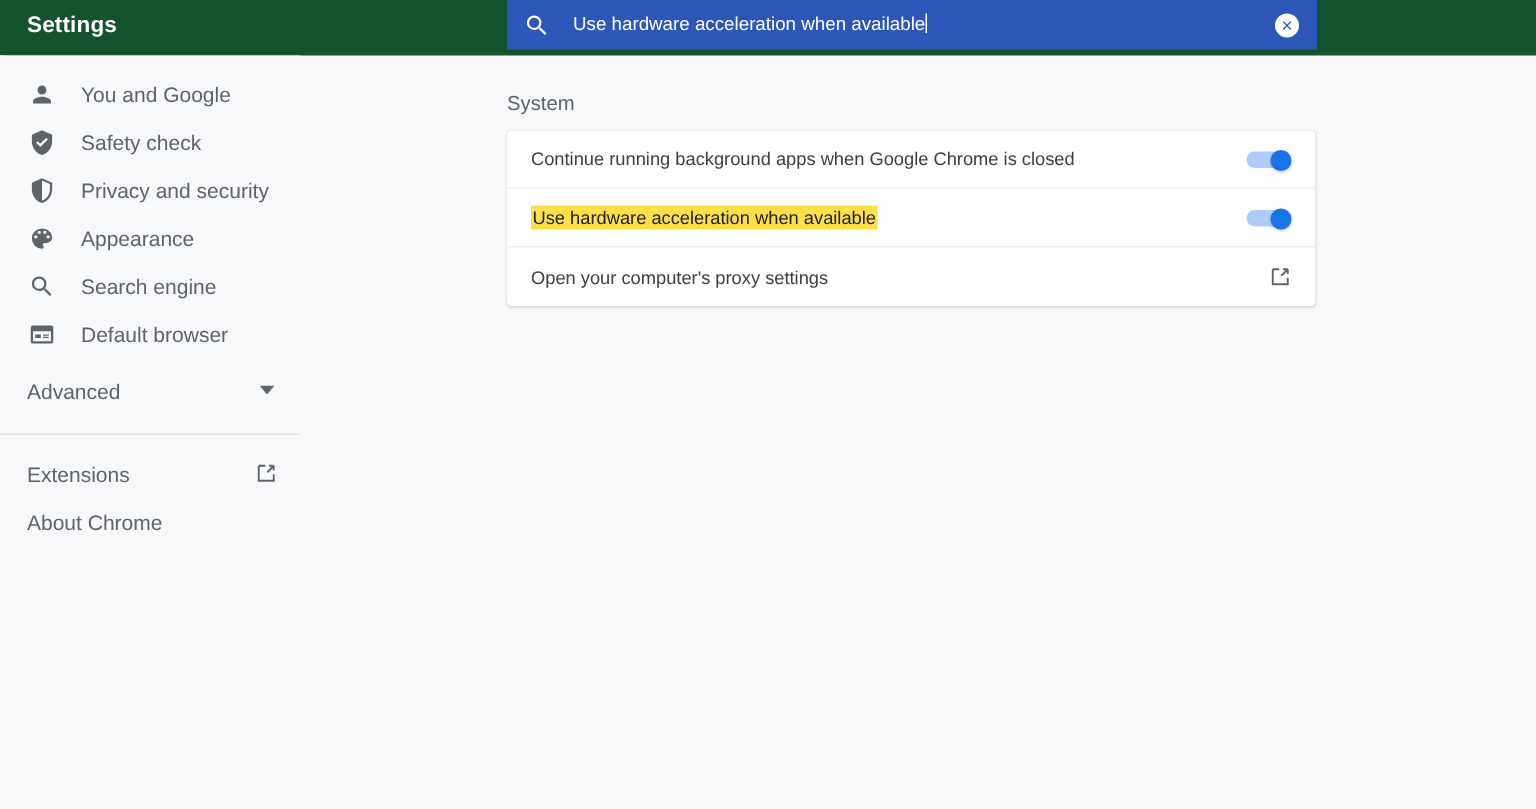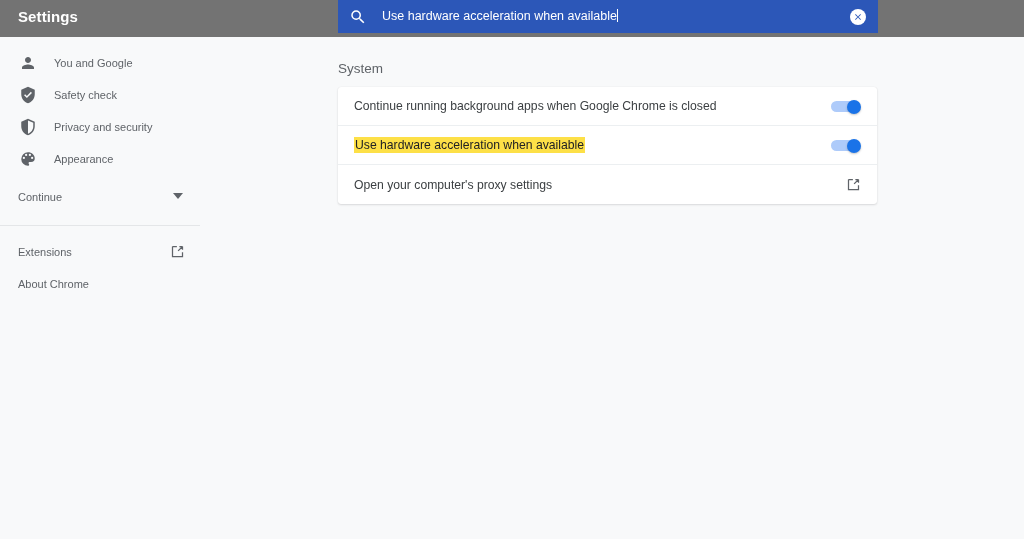--- a/index.html
+++ b/index.html
@@ -8,21 +8,21 @@
     background: #f8f9fa;
     font-family: "Liberation Sans", sans-serif;
     overflow: hidden;
   }
   .page { position: relative; width: 1024px; height: 539px; background: #f8f9fa; }
 
   
   .header {
     position: absolute; top: 0; left: 0;
     width: 1024px; height: 37px;
-    background: #737373;
+    background: #14532d;
     display: flex; align-items: center;
   }
   .header-title {
     position: absolute; left: 18px; top: 8px;
     color: #ffffff; font-size: 15px; font-weight: bold;
     letter-spacing: .1px;
   }
   .search-box {
     position: absolute; left: 338px; top: 0;
     width: 540px; height: 33px;
@@ -67,21 +67,21 @@
     display: flex; align-items: center;
     cursor: pointer;
   }
   .nav-icon {
     width: 20px; height: 20px; margin-left: 18px;
     display: flex; align-items: center; justify-content: center;
     flex: none; color: #5f6368;
   }
   .nav-icon svg { width: 18px; height: 18px; display: block; fill: #5f6368; }
   .nav-label {
-    margin-left: 16px; font-size: 11px; color: #5f6368;
+    margin-left: 16px; font-size: 14px; color: #5f6368;
     white-space: nowrap;
   }
   .nav-item.advanced { margin-top: 6px; }
   .nav-item.advanced .nav-label { margin-left: 18px; }
   .chevron {
     position: absolute; right: 17px; top: 12px;
     width: 10px; height: 6px;
   }
   .chevron svg { width: 10px; height: 6px; display: block; fill: #5f6368; }
   .divider {
@@ -207,25 +207,41 @@
 
     <div class="nav-item">
       <span class="nav-icon">
         <svg viewBox="0 0 24 24">
             <path d="M12 3a9 9 0 0 0 0 18c.83 0 1.5-.67 1.5-1.5 0-.39-.15-.74-.39-1.01-.23-.26-.38-.61-.38-.99 0-.83.67-1.5 1.5-1.5H16a5 5 0 0 0 5-5c0-4.42-4.03-8-9-8Zm-5.5 9a1.5 1.5 0 1 1 0-3 1.5 1.5 0 0 1 0 3Zm3-4a1.5 1.5 0 1 1 0-3 1.5 1.5 0 0 1 0 3Zm5 0a1.5 1.5 0 1 1 0-3 1.5 1.5 0 0 1 0 3Zm3 4a1.5 1.5 0 1 1 0-3 1.5 1.5 0 0 1 0 3Z"></path>
           </svg>
       </span>
       <span class="nav-label">Appearance</span>
     </div>
 
-
+    <div class="nav-item">
+      <span class="nav-icon">
+        <svg viewBox="0 0 24 24">
+            <path d="M15.5 14h-.79l-.28-.27A6.47 6.47 0 0 0 16 9.5 6.5 6.5 0 1 0 9.5 16c1.61 0 3.09-.59 4.23-1.57l.27.28v.79l5 4.99L20.49 19l-4.99-5Zm-6 0C7.01 14 5 11.99 5 9.5S7.01 5 9.5 5 14 7.01 14 9.5 11.99 14 9.5 14Z"></path>
+          </svg>
+      </span>
+      <span class="nav-label">Search engine</span>
+    </div>
+
+    <div class="nav-item">
+      <span class="nav-icon">
+        <svg viewBox="0 0 24 24">
+            <path d="M20 4H4a2 2 0 0 0-2 2v12a2 2 0 0 0 2 2h16a2 2 0 0 0 2-2V6a2 2 0 0 0-2-2Zm0 14H4V9h16v9Zm-9-6H6v3h5v-3Zm7 0h-5v1h5v-1Zm0 2h-5v1h5v-1Z"></path>
+          </svg>
+      </span>
+      <span class="nav-label">Default browser</span>
+    </div>
 
 
     <div class="nav-item advanced">
-      <span class="nav-label">Continue</span>
+      <span class="nav-label">Advanced</span>
       <span class="chevron">
         <svg viewBox="0 0 10 6">
             <path d="M0 0h10L5 6 0 0Z"></path>
           </svg>
       </span>
     </div>
 
     <div class="divider"></div>
 
     <div class="nav-item plain">

